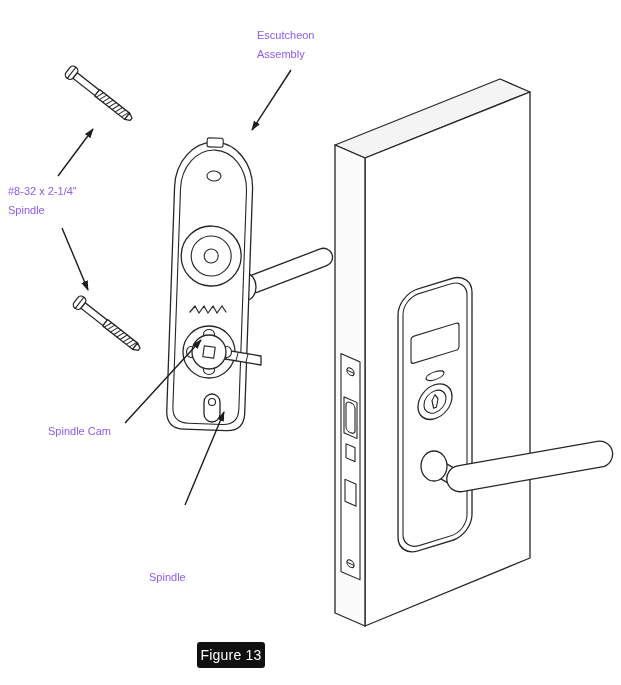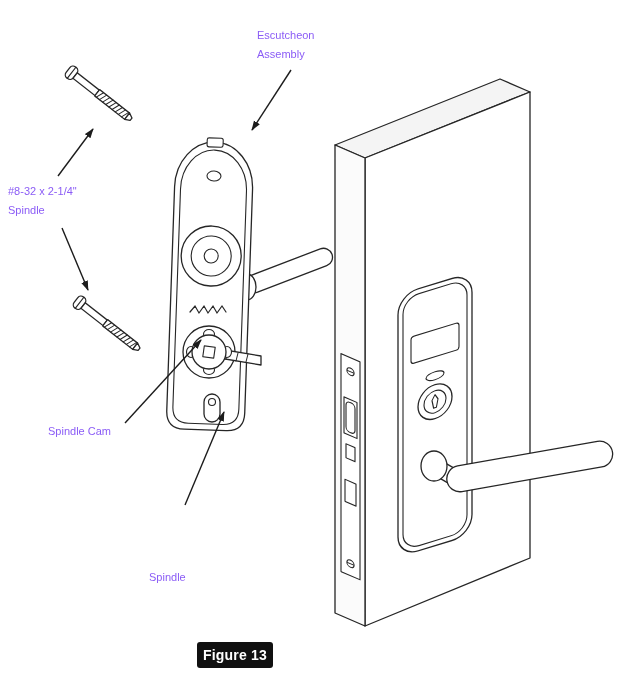--- a/index.html
+++ b/index.html
@@ -14,24 +14,24 @@
   .label{
     position:absolute;
     font-size:11px;
     line-height:19px;
     color:#8b5cf6;
     white-space:nowrap;
   }
   .caption{
     position:absolute;
     left:197px;top:642px;
-    width:76px;height:26px;
+    width:68px;height:26px;
     background:#101010;
     color:#ffffff;
-    font-size:14px;font-weight:bold;
+    font-size:14px;font-weight:normal;
     display:flex;align-items:center;justify-content:center;
     border-radius:3px;
     letter-spacing:.2px;
   }
   
   .pt{fill:#ffffff;stroke:#262626;stroke-width:1.3;stroke-linejoin:round;}
   .pt2{fill:#ffffff;stroke:#262626;stroke-width:1.1;stroke-linejoin:round;}
   .shade{fill:#f4f4f4;stroke:#262626;stroke-width:1.3;stroke-linejoin:round;}
   .shade2{fill:#fbfbfb;stroke:#262626;stroke-width:1.3;stroke-linejoin:round;}
   .ln{fill:none;stroke:#262626;stroke-width:1.2;stroke-linecap:round;}

